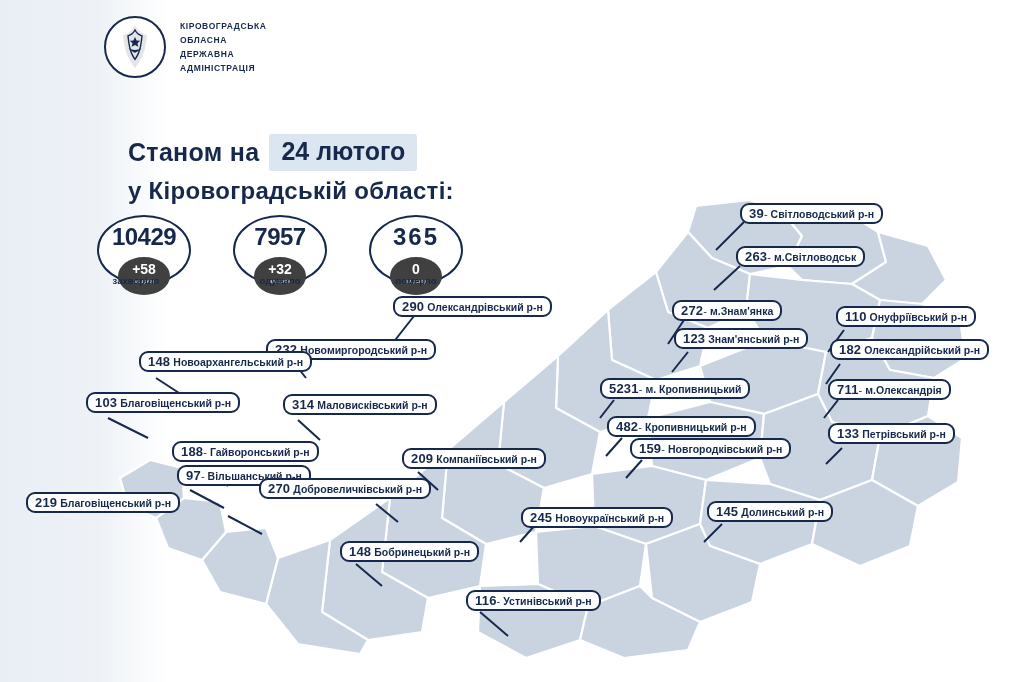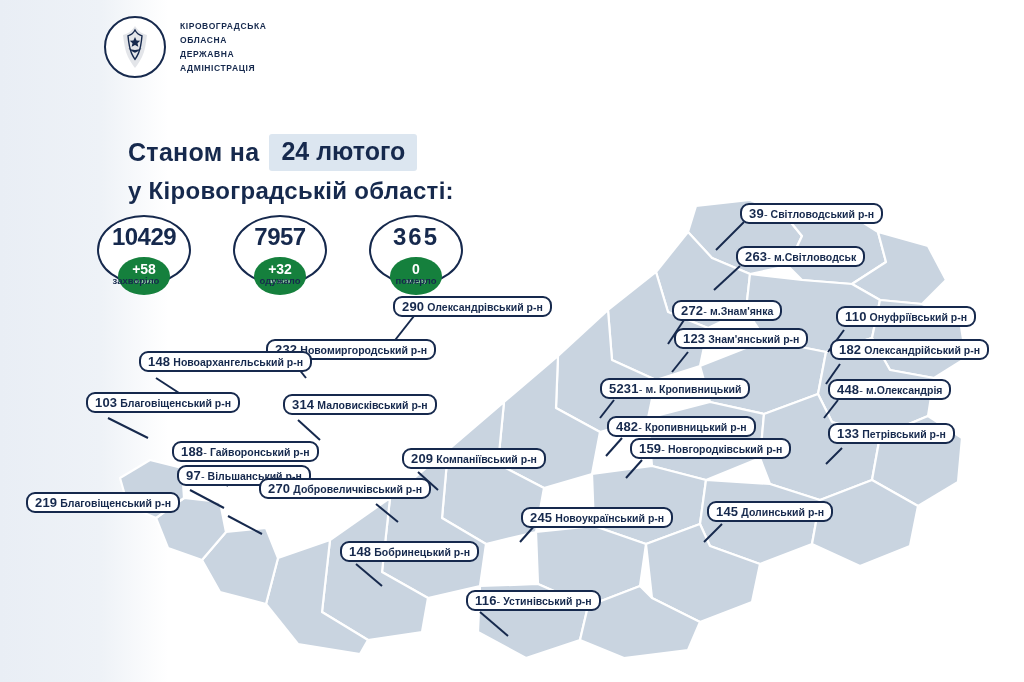--- a/index.html
+++ b/index.html
@@ -54,21 +54,21 @@
     position:absolute;left:9px;top:0;width:94px;height:70px;
     border:2px solid #16294d;border-radius:50%;box-sizing:border-box;
     background:#fff;
   }
   .stat .big{
     position:absolute;left:9px;top:8px;width:94px;text-align:center;
     font-size:24px;font-weight:bold;color:#16294d;letter-spacing:-.5px;
   }
   .stat .bubble{
     position:absolute;left:30px;top:42px;width:52px;height:38px;border-radius:50%;
-    background:#15803d;color:#ffffff;text-align:center;box-sizing:border-box;
+    background:#404040;color:#ffffff;text-align:center;box-sizing:border-box;
     padding-top:5px;
   }
   .stat .bubble .d{font-size:14px;font-weight:bold;line-height:1;}
   .stat .bubble .sub{font-size:6px;line-height:1.3;margin-top:2px;opacity:.95;}
   .stat .cap{
     position:absolute;left:-10px;top:60px;width:132px;text-align:center;
     font-size:9.5px;font-weight:bold;color:#16294d;
   }
   .stat.s1 .cap{left:-18px;}
   .stat.s3 .big{letter-spacing:2px;}
@@ -276,21 +276,21 @@
     <span class="nm">Новоархангельський  р-н</span>
   </div>
 
   <div class="lbl" style="left:600px;top:378px;">
     <span class="num">5231</span>
       <span>-</span>
     <span class="nm">м. Кропивницький</span>
   </div>
 
   <div class="lbl" style="left:828px;top:379px;">
-    <span class="num">448</span>
+    <span class="num">711</span>
       <span>-</span>
     <span class="nm">м.Олександрія</span>
   </div>
 
   <div class="lbl" style="left:86px;top:392px;">
     <span class="num">103</span>
     <span class="nm">Благовіщенський  р-н</span>
   </div>
 
   <div class="lbl" style="left:283px;top:394px;">

